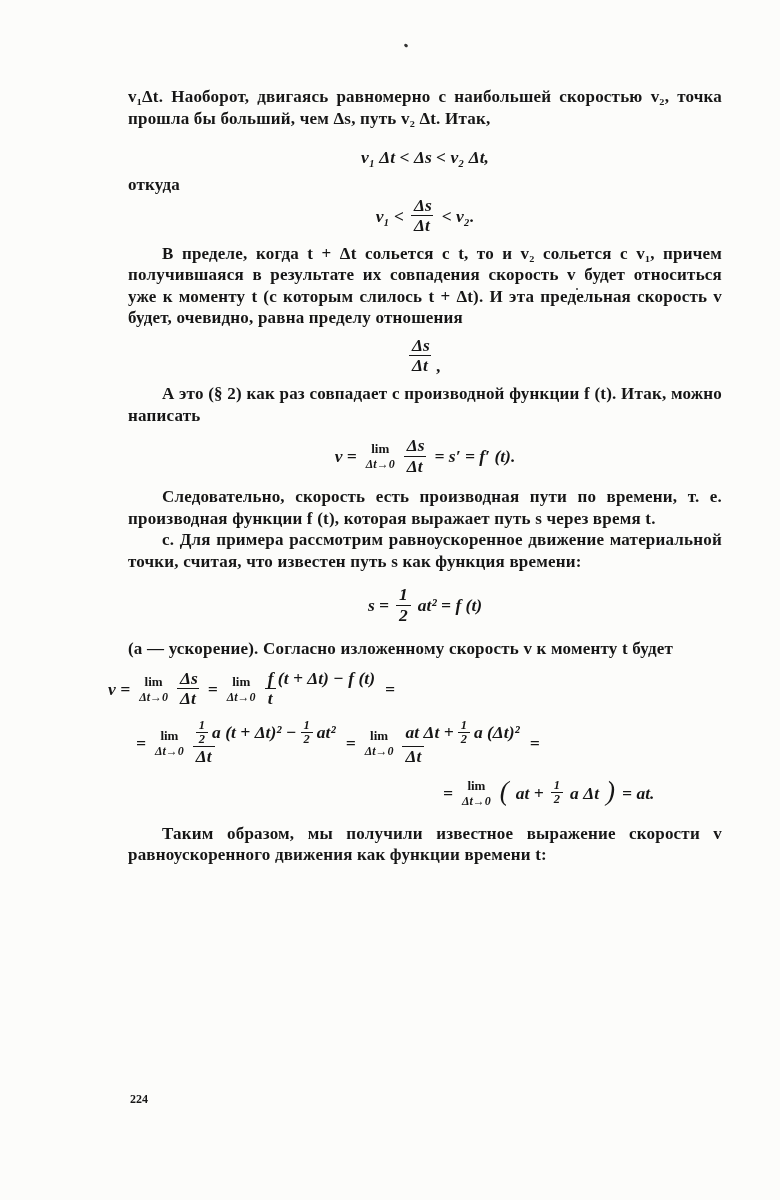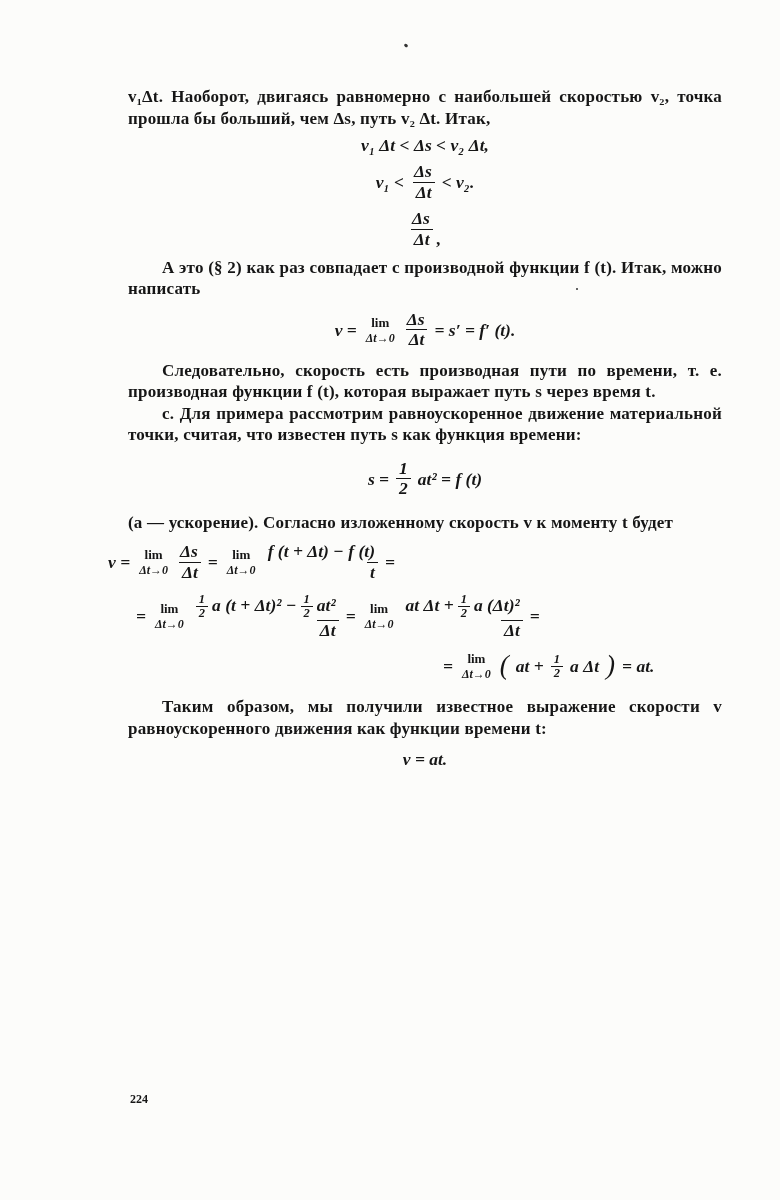--- a/index.html
+++ b/index.html
@@ -19,21 +19,21 @@
   .p{margin:0;text-align:justify;letter-spacing:.2px;}
   .indent{text-indent:34px;}
   .it{}
   
   .formula{
     display:flex;justify-content:center;align-items:center;
     font-style:italic;font-size:17.5px;line-height:1.15;
     margin:7px 0;gap:7px;white-space:nowrap;
   }
   .formula.left{justify-content:flex-start;}
-  .frac{display:inline-flex;flex-direction:column;align-items:flex-end;vertical-align:middle;line-height:1.12;}
+  .frac{display:inline-flex;flex-direction:column;align-items:flex-start;vertical-align:middle;line-height:1.12;}
   .frac .num{padding:0 3px;}
   .frac .den{border-top:1.6px solid #161616;padding:0 3px;}
   .sfrac{font-size:12.5px;line-height:1.05;}
   .sfrac .den{border-top-width:1.2px;}
   .nrow{display:inline-flex;align-items:center;gap:4px;}
   .lim{display:inline-flex;flex-direction:column;align-items:center;line-height:1;margin:0 2px;}
   .lim .limword{font-style:normal;font-size:13px;}
   .lim .limsub{font-size:12px;margin-top:3px;font-style:italic;}
   .bp{font-size:27px;font-weight:400;line-height:1;transform:translateY(-1px);}
   .comma-low{align-self:flex-end;margin-left:-3px;}
@@ -46,34 +46,36 @@
 <body>
 
 <div class="page">
   <span class="speck speck1"></span>
   <span class="speck speck2"></span>
 
   <div class="content">
 
     <p class="p">v₁Δt. Наоборот, двигаясь равномерно с наибольшей скоростью v₂, точка прошла бы больший, чем Δs, путь v₂ Δt. Итак,</p>
 
-    <div class="formula" style="margin-top:6px">
+    <div class="formula" style="margin-top:18px">
       <span>v₁ Δt &lt; Δs &lt; v₂ Δt,</span>
     </div>
 
+    <p class="p" style="margin-top:2px">откуда</p>
 
     <div class="formula" style="margin-top:0">
       <span>v₁ &lt;</span>
       <span class="frac">
         <span class="num">Δs</span>
         <span class="den">Δt</span>
       </span>
       <span>&lt; v₂.</span>
     </div>
 
+    <p class="p indent" style="margin-top:6px">В пределе, когда t + Δt сольется с t, то и v₂ сольется с v₁, причем получившаяся в результате их совпадения скорость v будет относиться уже к моменту t (с которым слилось t + Δt). И эта предельная скорость v будет, очевидно, равна пределу отношения</p>
 
     <div class="formula">
       <span class="frac">
         <span class="num">Δs</span>
         <span class="den">Δt</span>
       </span>
       <span class="comma-low">,</span>
     </div>
 
 
@@ -181,20 +183,17 @@
         <span class="num">1</span>
         <span class="den">2</span>
       </span>
       <span>a Δt</span>
       <span class="bp">)</span>
       <span>= at.</span>
     </div>
 
     <p class="p indent" style="margin-top:16px">Таким образом, мы получили известное выражение скорости v равноускоренного движения как функции времени t:</p>
 
-    <div class="formula" style="margin-top:10px">
-      <span>v = at.</span>
-    </div>
 
   </div>
 
   <div class="pagenum">224</div>
 </div>
 
 </body></html>

